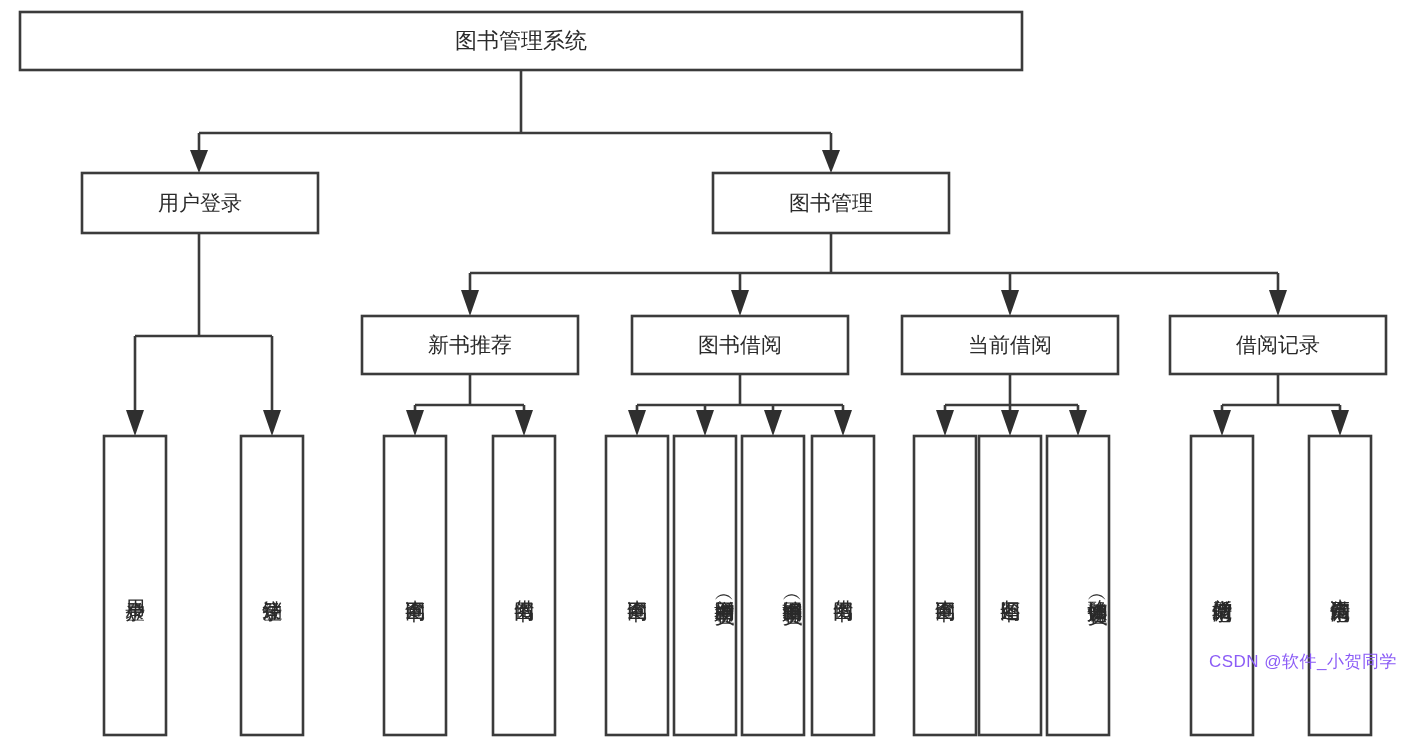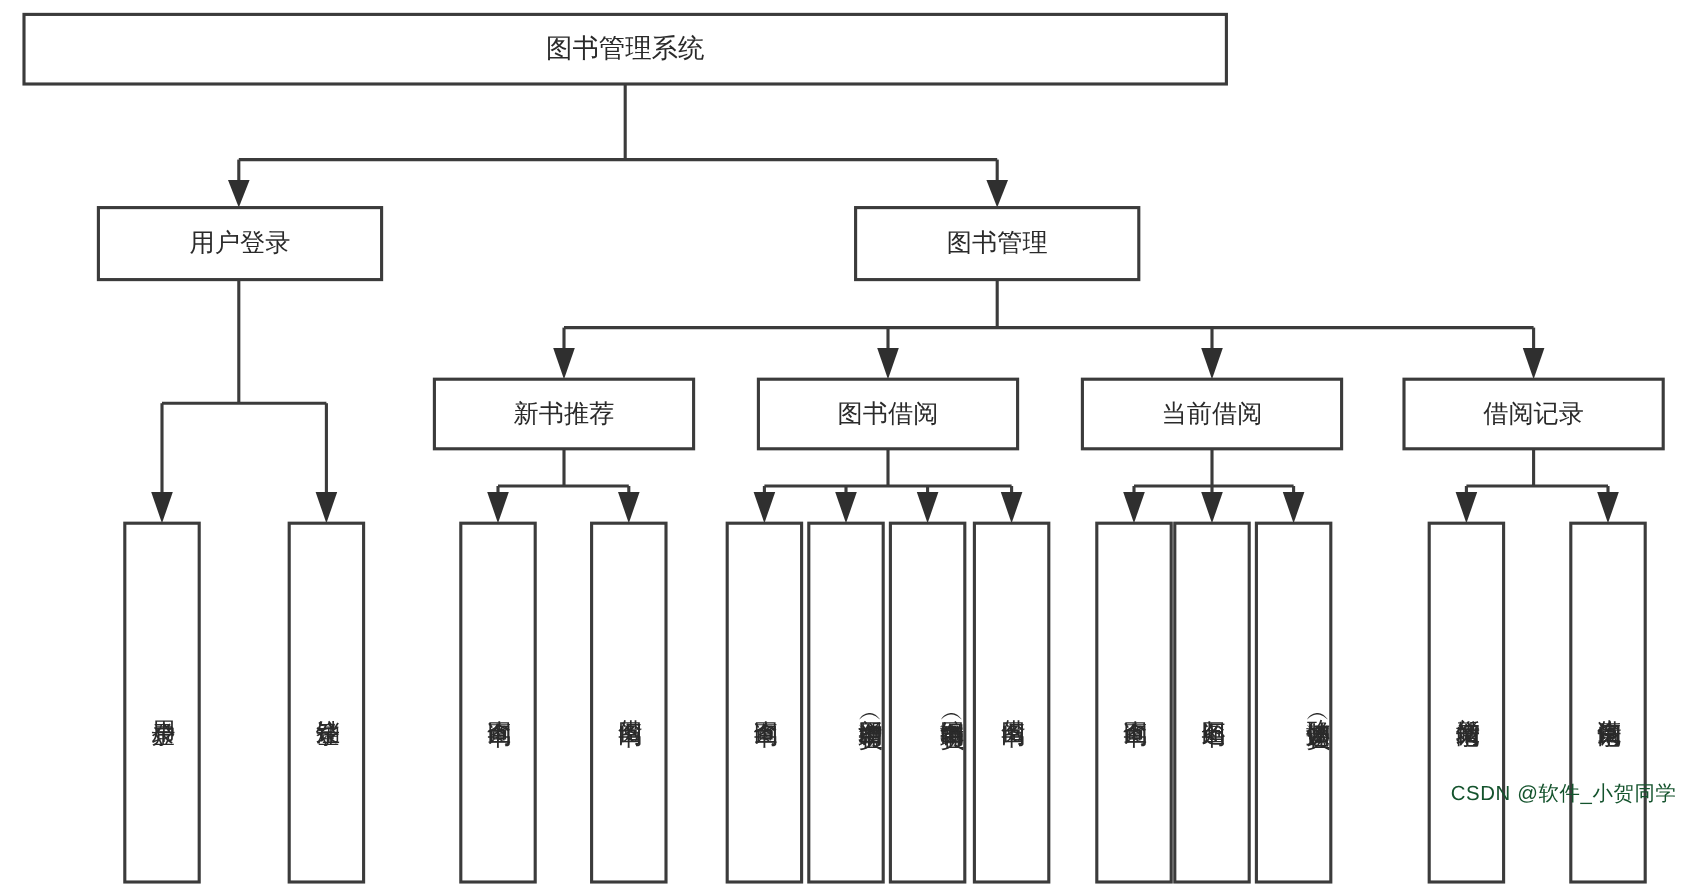--- a/index.html
+++ b/index.html
@@ -68,21 +68,21 @@
     text-align: center;
     pointer-events: none;
     user-select: none;
   }
   .watermark {
     position: absolute;
     right: 8px;
     bottom: 4px;
     font-family: "Liberation Sans", "DejaVu Sans", sans-serif;
     font-size: 17px;
-    color: #14532d;
+    color: #8b5cf6;
     letter-spacing: 0.5px;
     white-space: nowrap;
     text-align: center;
   }
 </style>
 </head>
 <body>
 
 <div id="diagram-root">
 

